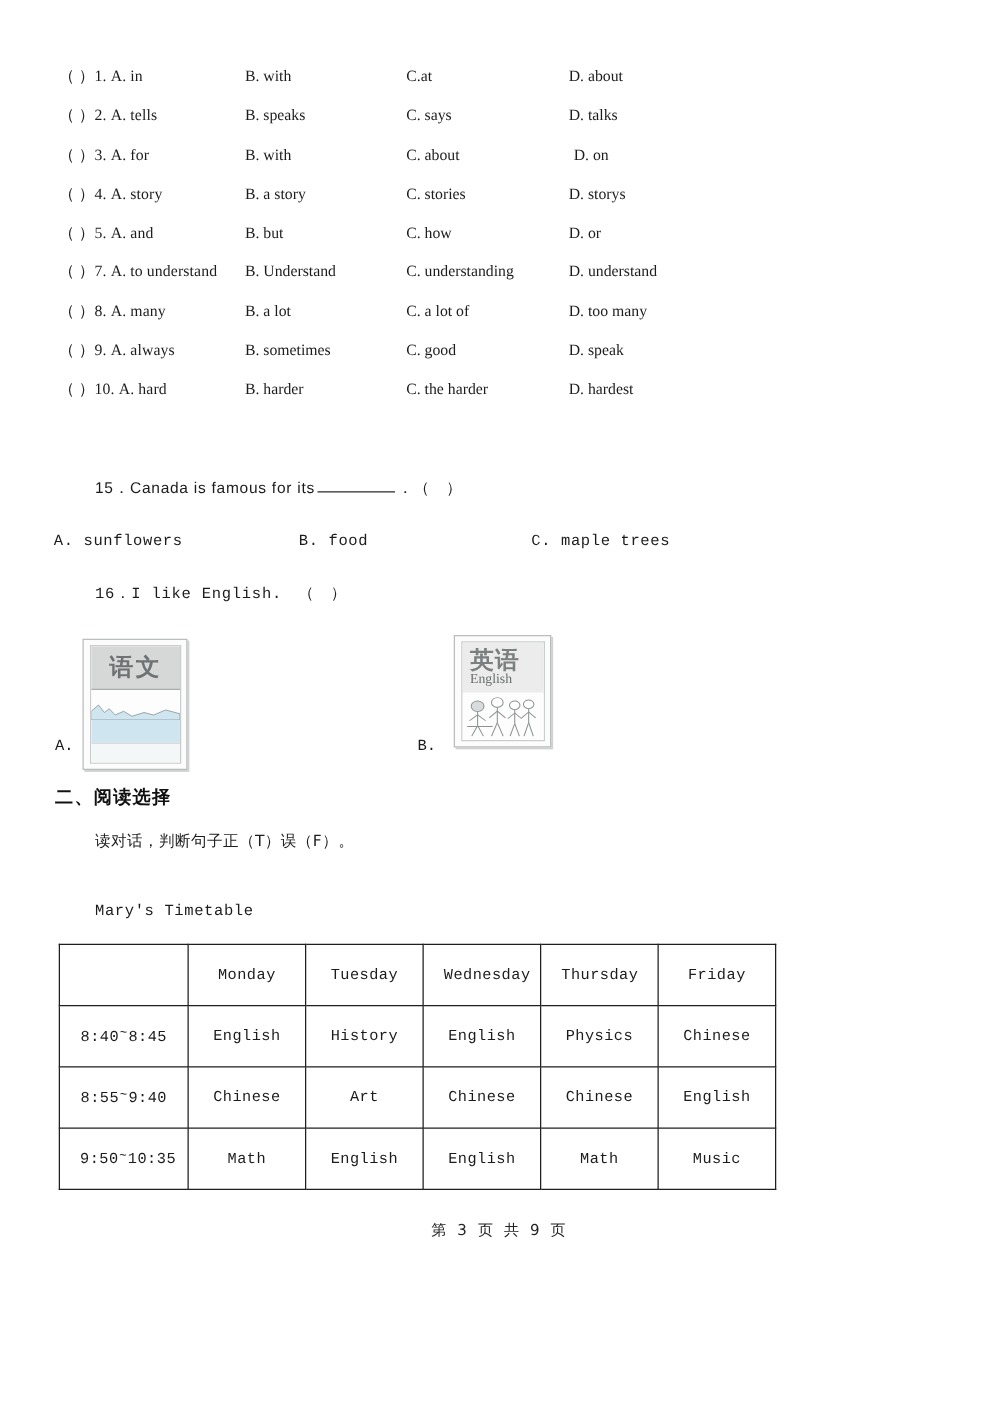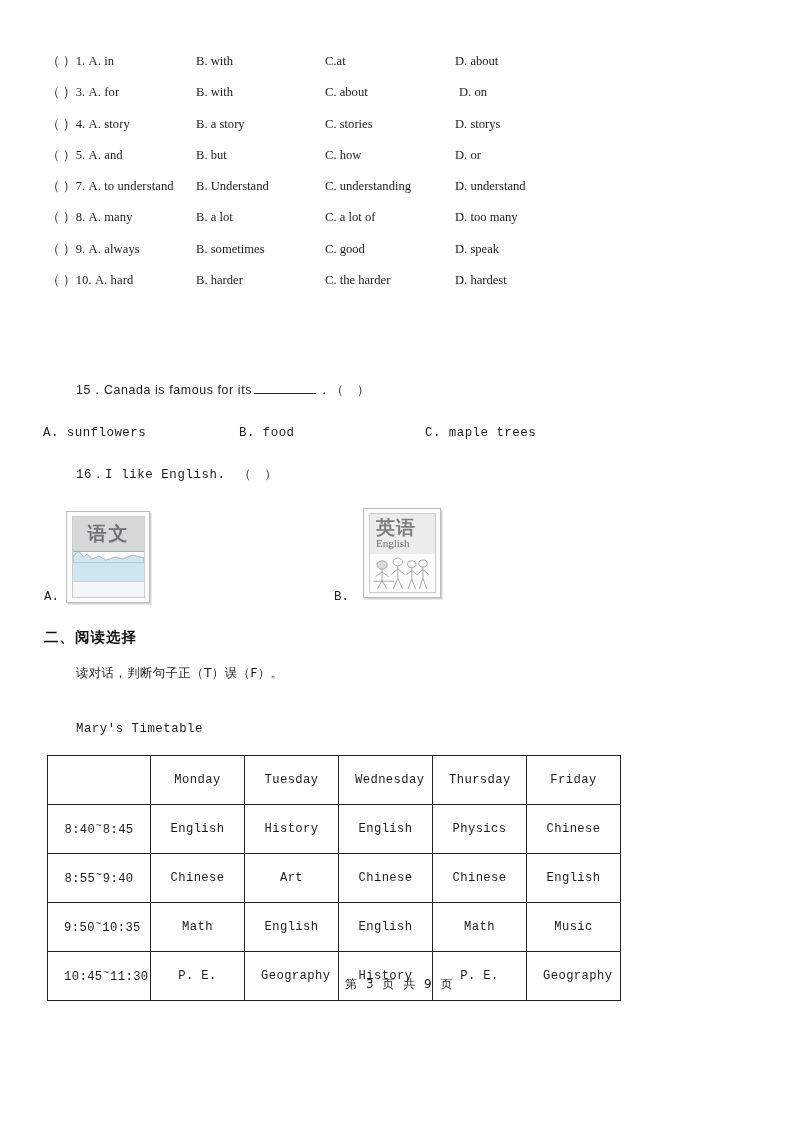--- a/index.html
+++ b/index.html
@@ -110,21 +110,21 @@
     position: absolute;
     box-sizing: border-box;
     background: #fcfcfc;
     border: 1px solid #b9bdbd;
     box-shadow: 1.5px 1.5px 0 rgba(150,155,155,0.45);
   }
   .book-chinese {
     left: 66px;
     top: 511px;
     width: 84px;
-    height: 92px;
+    height: 105px;
     text-align: center;
   }
   .book-english {
     left: 363px;
     top: 508px;
     width: 78px;
     height: 90px;
   }
   .book-inner {
     position: absolute;
@@ -288,20 +288,26 @@
 
   <div class="mcq-block">
 
     <div class="mcq-row">
       <span class="mcq-lead">（ ）1. A. in</span>
       <span class="opt-b">B. with</span>
       <span class="opt-c">C.at</span>
       <span class="opt-d">D. about</span>
     </div>
 
+    <div class="mcq-row">
+      <span class="mcq-lead">（ ）2. A. tells</span>
+      <span class="opt-b">B. speaks</span>
+      <span class="opt-c">C. says</span>
+      <span class="opt-d">D. talks</span>
+    </div>
 
     <div class="mcq-row indent-d">
       <span class="mcq-lead">（ ）3. A. for</span>
       <span class="opt-b">B. with</span>
       <span class="opt-c">C. about</span>
       <span class="opt-d">D. on</span>
     </div>
 
     <div class="mcq-row">
       <span class="mcq-lead">（ ）4. A. story</span>
@@ -463,26 +469,18 @@
 
       <tr>
         <td><span>9:50</span><span class="tilde">~</span><span>10:35</span></td>
         <td>Math</td>
         <td>English</td>
         <td>English</td>
         <td>Math</td>
         <td>Music</td>
       </tr>
 
-      <tr>
-        <td><span>10:45</span><span class="tilde">~</span><span>11:30</span></td>
-        <td>P. E.</td>
-        <td>Geography</td>
-        <td>History</td>
-        <td>P. E.</td>
-        <td>Geography</td>
-      </tr>
     </tbody>
   </table>
 
   <div class="footer">第 3 页 共 9 页</div>
 
 </div>
 
 </body></html>

